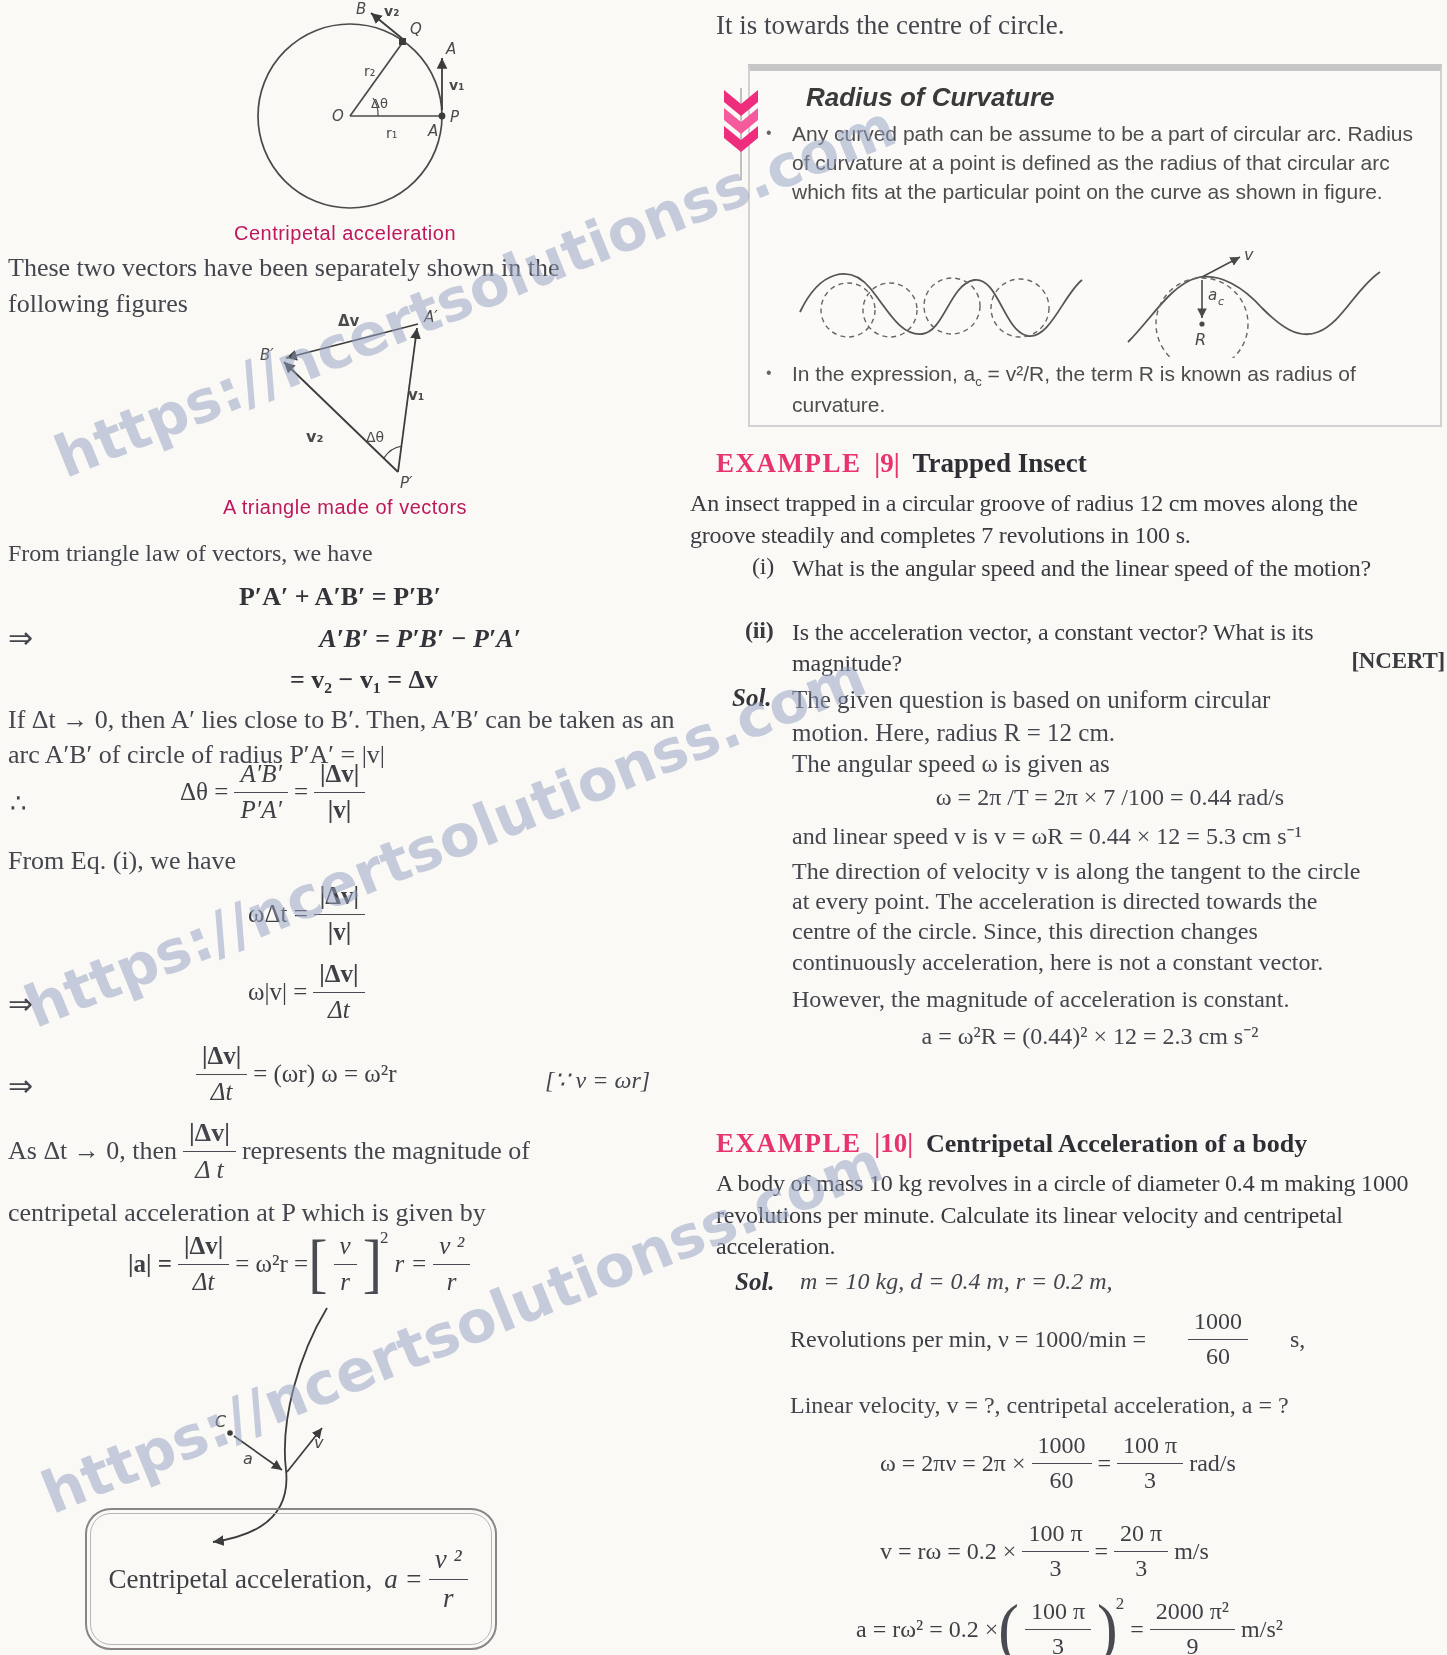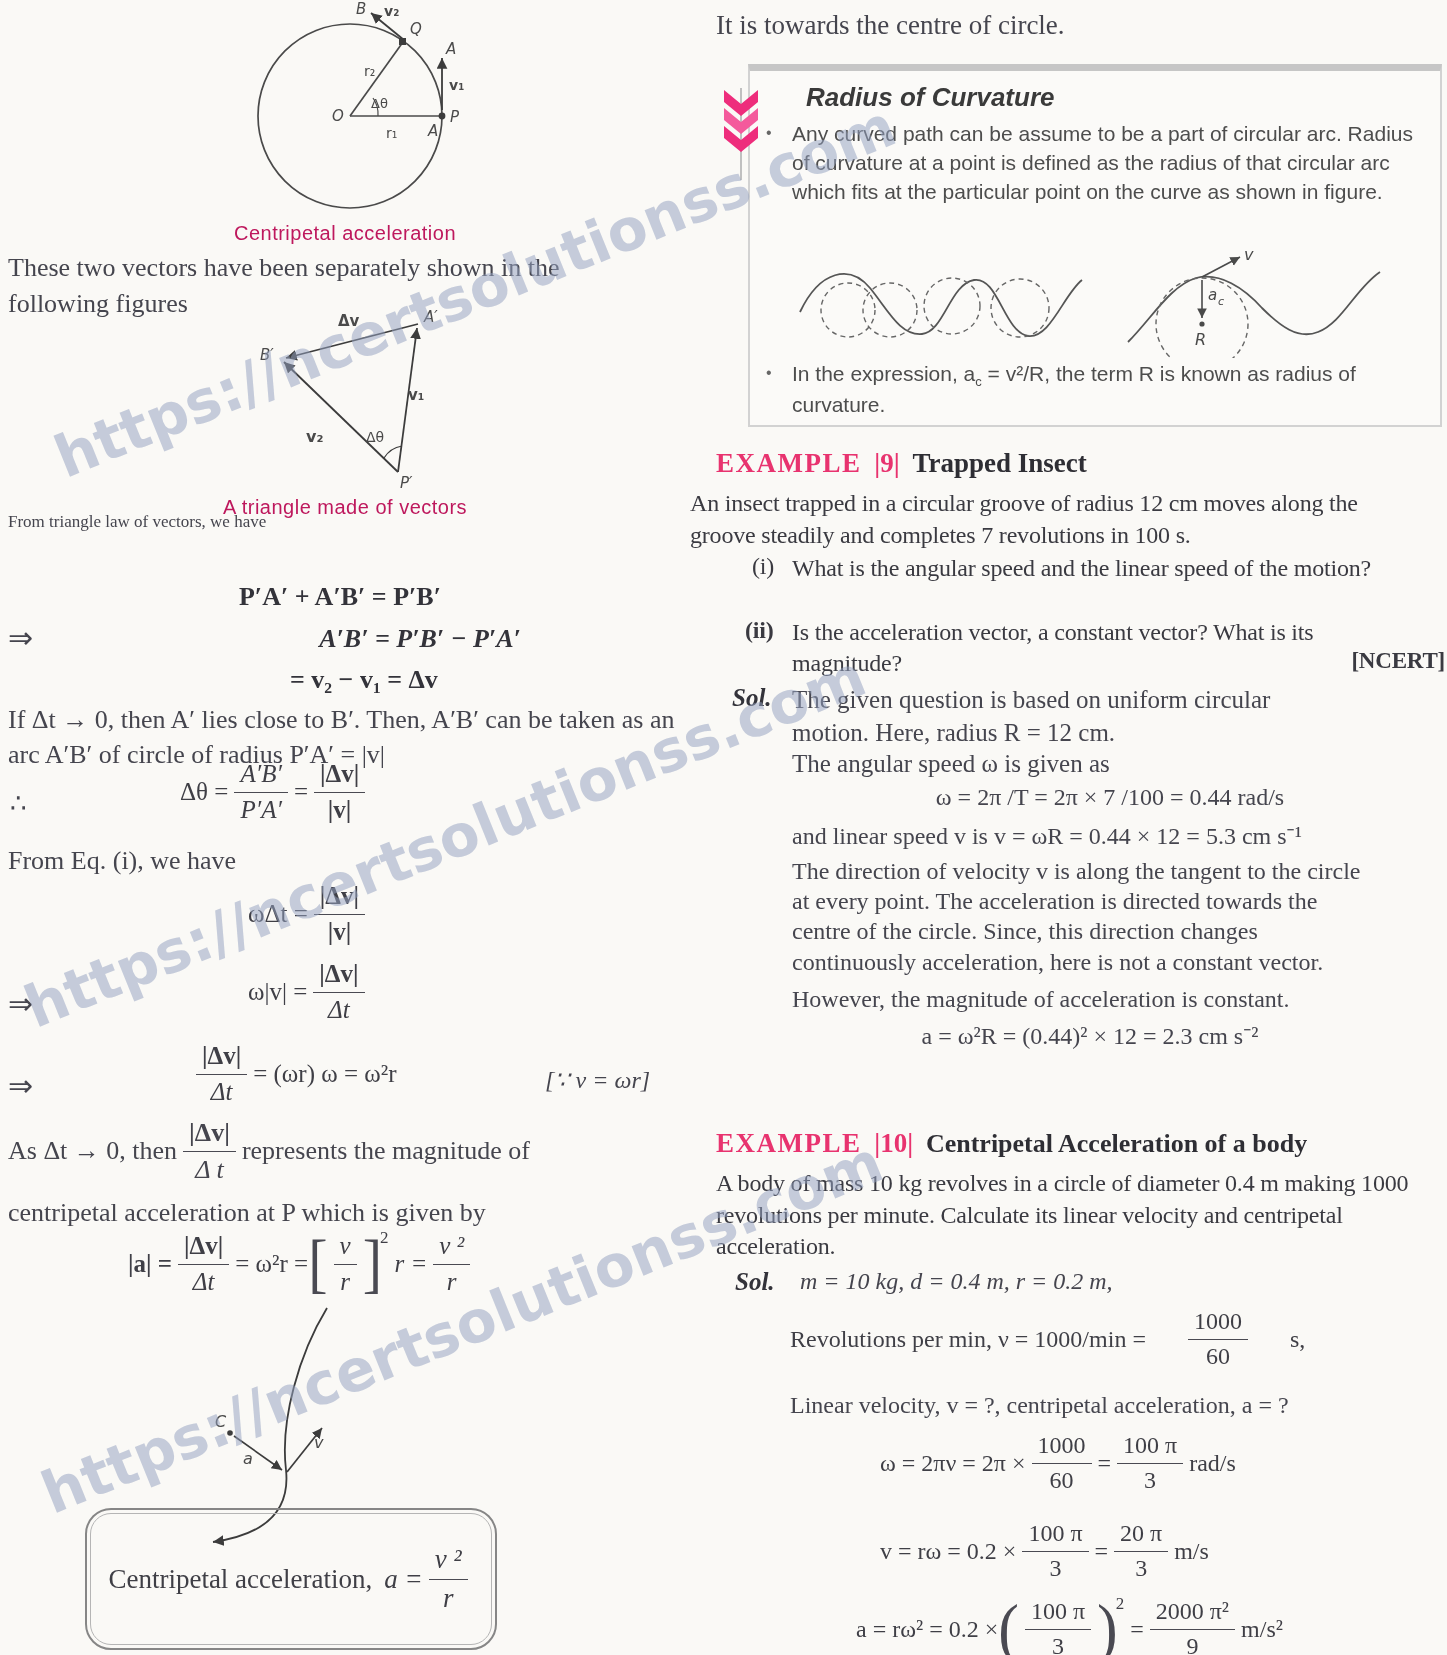--- a/index.html
+++ b/index.html
@@ -80,21 +80,21 @@
     <text x="88" y="26" font-size="15" font-weight="bold">Δv</text>
     <text x="174" y="22" font-size="15" font-style="italic">A′</text>
     <text x="10" y="60" font-size="15" font-style="italic">B′</text>
     <text x="158" y="100" font-size="15" font-weight="bold">v₁</text>
     <text x="56" y="142" font-size="16" font-weight="bold">v₂</text>
     <text x="116" y="142" font-size="14">Δθ</text>
     <text x="150" y="188" font-size="15" font-style="italic">P′</text>
   </svg>
   <div class="abs cap" style="left:145px;top:496px;width:400px;text-align:center;">A triangle made of vectors</div>
 
-  <div class="abs serif" style="left:8px;top:512px;font-size:17px;">From triangle law of vectors, we have</div>
+  <div class="abs serif" style="left:8px;top:540px;font-size:24px;">From triangle law of vectors, we have</div>
 
   <div class="abs serif bold" style="left:120px;top:582px;width:440px;text-align:center;font-size:26px;color:#33333a;">P′A′ + A′B′ = P′B′</div>
 
   <div class="abs serif" style="left:8px;top:620px;font-size:30px;">⇒</div>
   <div class="abs serif bold" style="left:210px;top:624px;width:420px;text-align:center;font-size:26px;color:#33333a;font-style:italic;">A′B′ = P′B′ − P′A′</div>
   <div class="abs serif bold" style="left:290px;top:665px;font-size:26px;color:#33333a;">= v₂ − v₁ = Δv</div>
 
   <div class="abs serif" style="left:8px;top:702px;width:676px;font-size:26px;line-height:1.35;">If Δt → 0, then A′ lies close to B′. Then, A′B′ can be taken as an arc A′B′ of circle of radius P′A′ = |v|</div>
 
   <div class="abs serif" style="left:10px;top:788px;font-size:26px;">∴</div>

